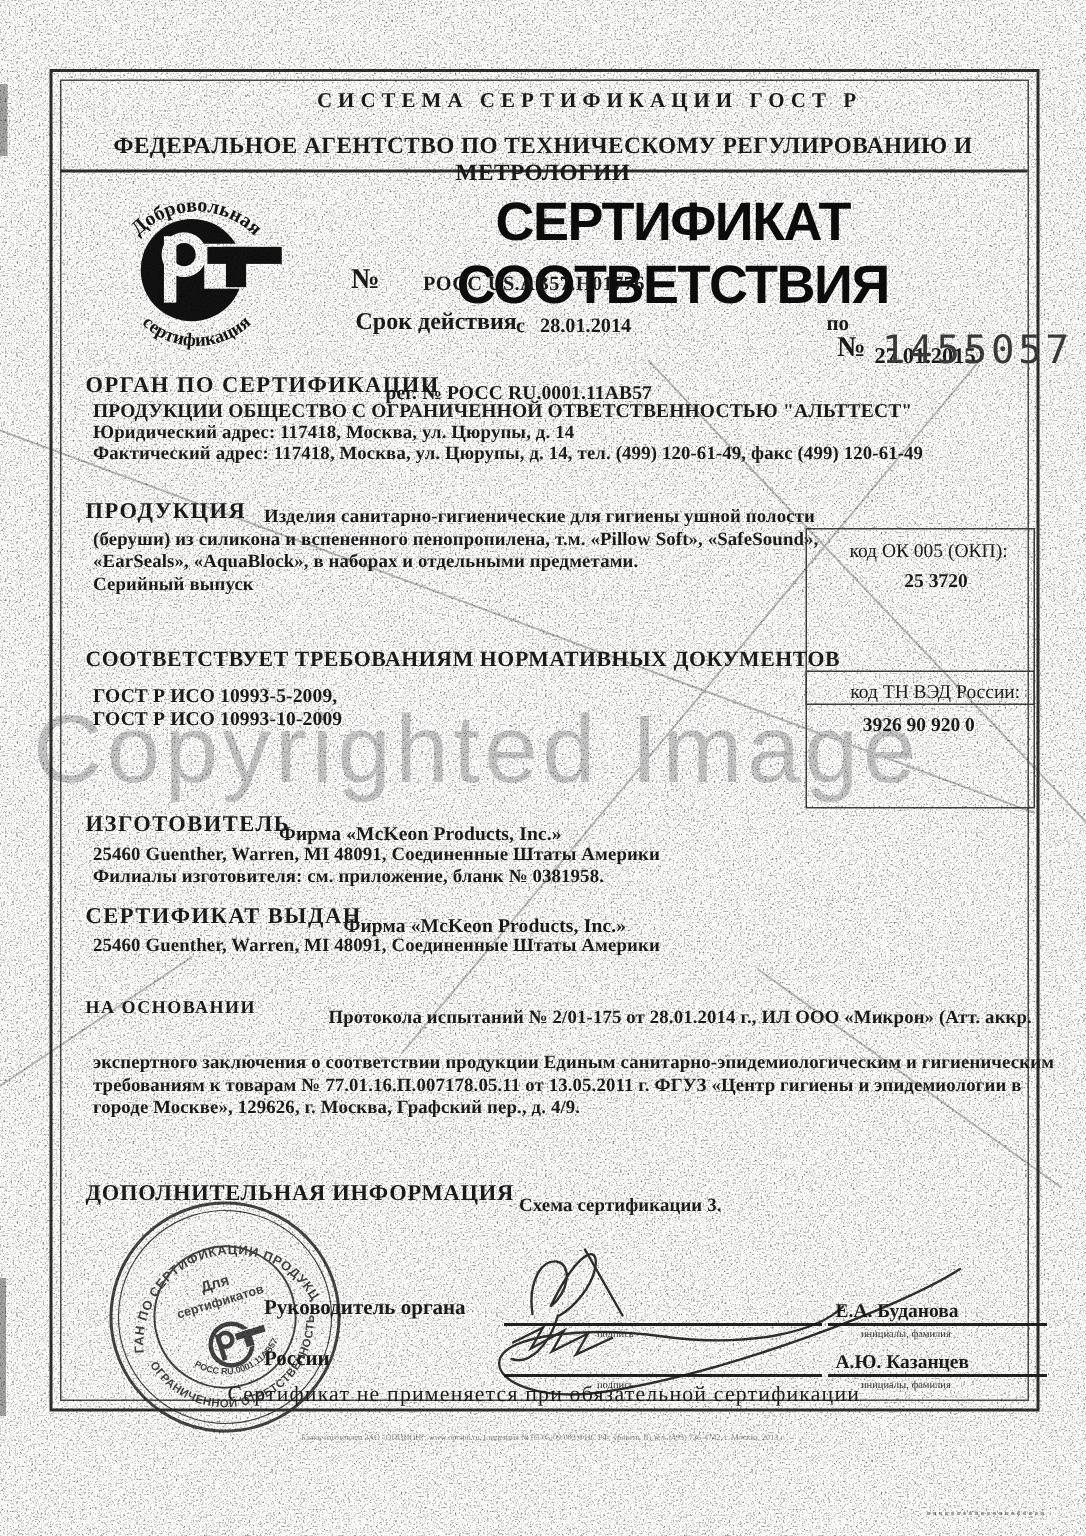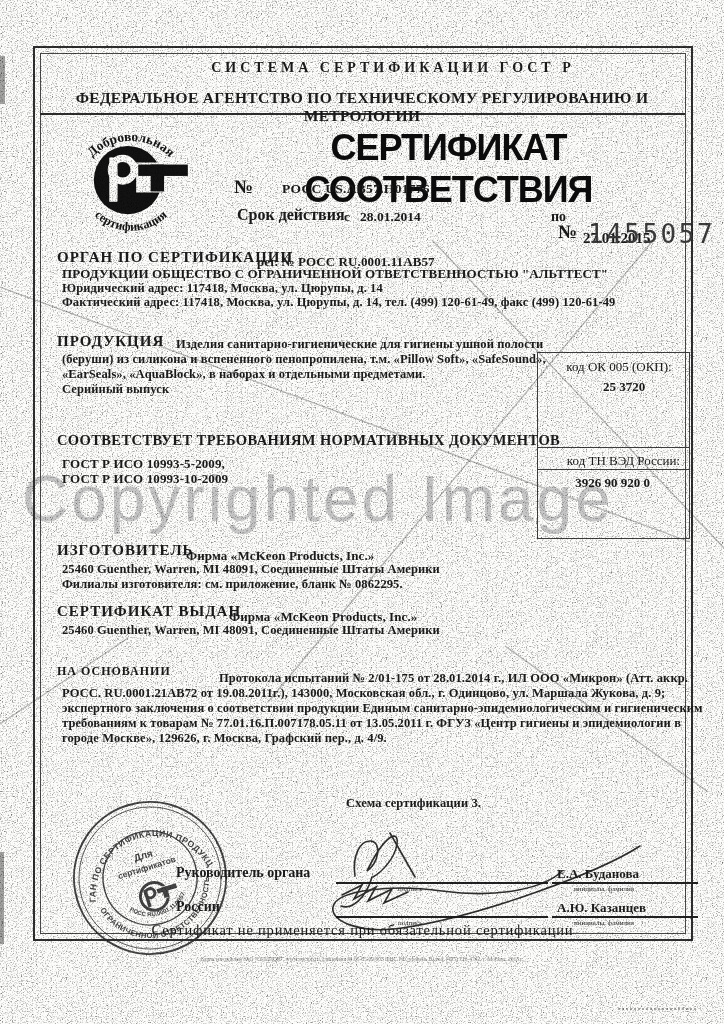--- a/index.html
+++ b/index.html
@@ -172,33 +172,33 @@
   <div class="abs sec-label lbl-comply">СООТВЕТСТВУЕТ ТРЕБОВАНИЯМ НОРМАТИВНЫХ ДОКУМЕНТОВ</div>
   <div class="abs body-line gost-l1">ГОСТ Р ИСО 10993-5-2009,</div>
   <div class="abs body-line gost-l2">ГОСТ Р ИСО 10993-10-2009</div>
   <div id="tnved-box" class="abs code-box"></div>
   <div class="abs tnved-label">код ТН ВЭД России:</div>
   <div class="abs tnved-value">3926 90 920 0</div>
 
   <div class="abs sec-label lbl-maker">ИЗГОТОВИТЕЛЬ</div>
   <div class="abs body-line maker-firm">Фирма «McKeon Products, Inc.»</div>
   <div class="abs body-line maker-l2">25460 Guenther, Warren, MI 48091, Соединенные Штаты Америки</div>
-  <div class="abs body-line maker-l3">Филиалы изготовителя: см. приложение, бланк № 0862295.</div>
+  <div class="abs body-line maker-l3">Филиалы изготовителя: см. приложение, бланк № 0381958.</div>
 
   <div class="abs sec-label lbl-issued">СЕРТИФИКАТ ВЫДАН</div>
   <div class="abs body-line issued-firm">Фирма «McKeon Products, Inc.»</div>
   <div class="abs body-line issued-l2">25460 Guenther, Warren, MI 48091, Соединенные Штаты Америки</div>
 
   <div class="abs sec-label lbl-basis">НА ОСНОВАНИИ</div>
   <div class="abs body-line basis-intro">Протокола испытаний № 2/01-175 от 28.01.2014 г., ИЛ ООО «Микрон» (Атт. аккр.</div>
-  <div class="abs body-line basis-l2">РОСС. RU.0001.21АВ72 от 19.08.2011г.), 143000, Московская обл., г. Одинцово, ул. Маршала Жукова, д. 9;</div>
   <div class="abs body-line basis-l3">экспертного заключения о соответствии продукции Единым санитарно-эпидемиологическим и гигиеническим</div>
   <div class="abs body-line basis-l4">требованиям к товарам № 77.01.16.П.007178.05.11 от 13.05.2011 г. ФГУЗ «Центр гигиены и эпидемиологии в</div>
   <div class="abs body-line basis-l5">городе Москве», 129626, г. Москва, Графский пер., д. 4/9.</div>
 
+  <div class="abs sec-label lbl-addinfo">ДОПОЛНИТЕЛЬНАЯ ИНФОРМАЦИЯ</div>
   <div class="abs body-line addinfo-val">Схема сертификации 3.</div>
 
   <svg id="stamp-svg" class="abs" width="172" height="172" viewBox="-86 -86 172 172">
     <defs>
       <path id="stampArcTop" d="M -59 8 A 60 60 0 0 1 59 8"></path>
       <path id="stampArcBot" d="M -58 12 A 59 59 0 0 0 58 12"></path>
       <path id="stampArcIn" d="M -38 8 A 39 39 0 0 0 38 8"></path>
     </defs>
     <g stroke="#2b2b2b" fill="none">
       <circle r="76" stroke-width="2"></circle>

